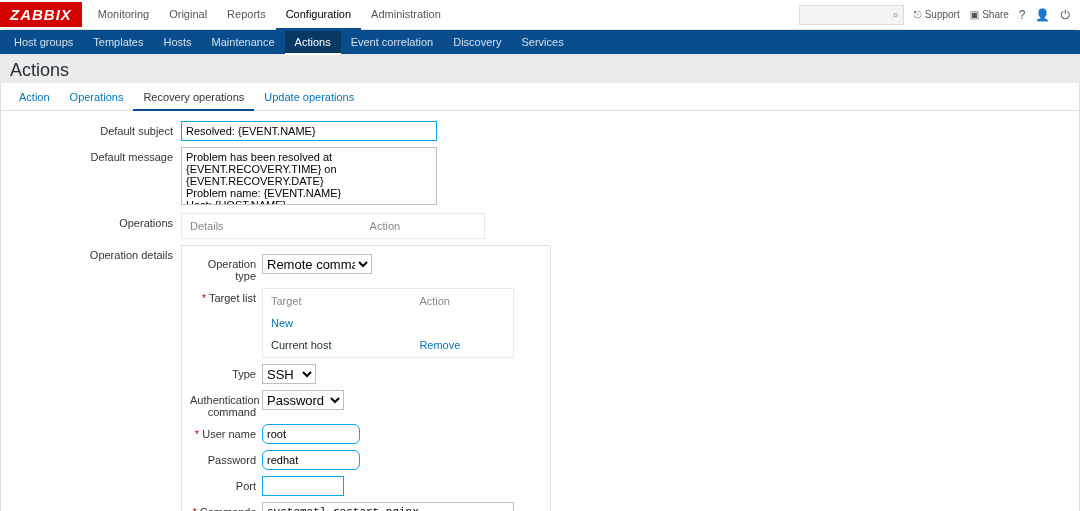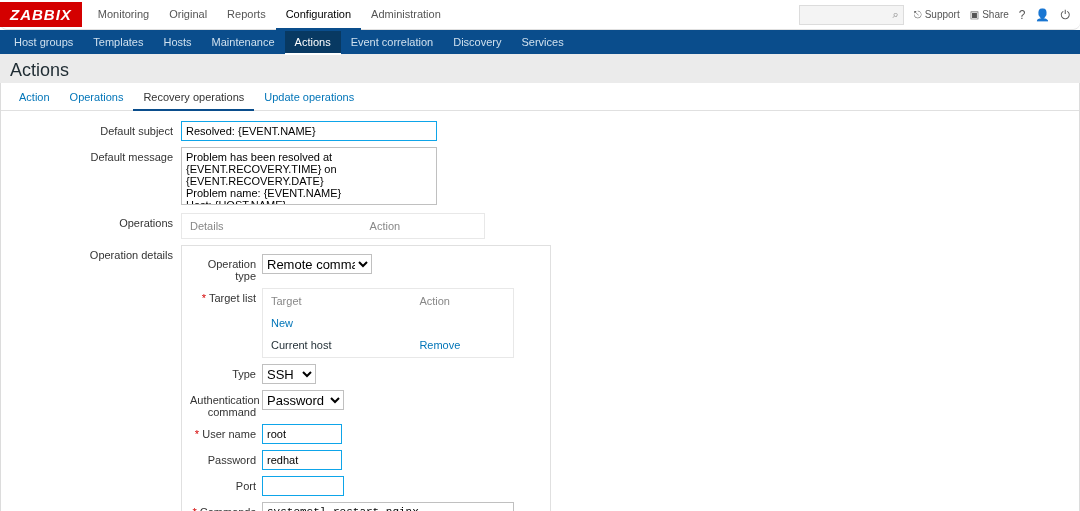--- a/index.html
+++ b/index.html
@@ -49,21 +49,21 @@
   .op-details-box { border: 1px solid #e0e0e0; padding: 8px 8px 14px; width: 370px; margin-bottom:4px;}
   .op-row { display: flex; align-items: flex-start; margin-bottom: 6px;}
   .op-label { width: 72px; text-align: right; padding-right: 6px; padding-top: 4px; color: #333;}
   .req::before { content: "* "; color: #d40000;}
   .target-box { border: 1px solid #e8e8e8; width: 252px;}
   .target-box td { padding: 4px 6px; font-size:11px;}
   .target-box .thdr td { color:#888;}
   .link { color: #0275b8; cursor: pointer;}
   .cmd-textarea { width: 252px; height: 58px; border:1px solid #c0c0c0; font-family: "Courier New", monospace; font-size:11px; padding:3px 4px; resize:none;}
   select.small { width: 54px;}
-  .text-input.small { width: 80px;}
+  .text-input.small { width: 98px; border-radius: 6px;}
   .text-input.xsmall { width: 82px;}
 </style>
 </head>
 <body>
 
 <div class="topbar">
   <div class="logo">ZABBIX</div>
   <div class="topnav">
     <div class="topnav-item">Monitoring</div>
     <div class="topnav-item">Original</div>

